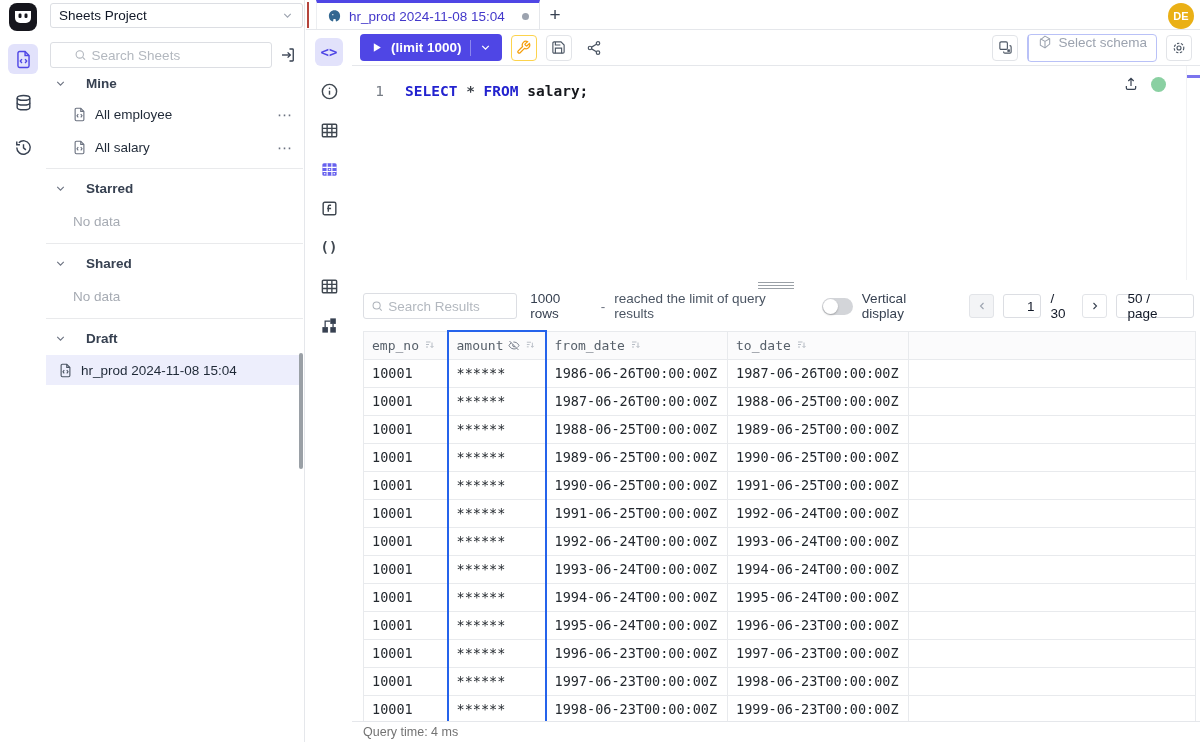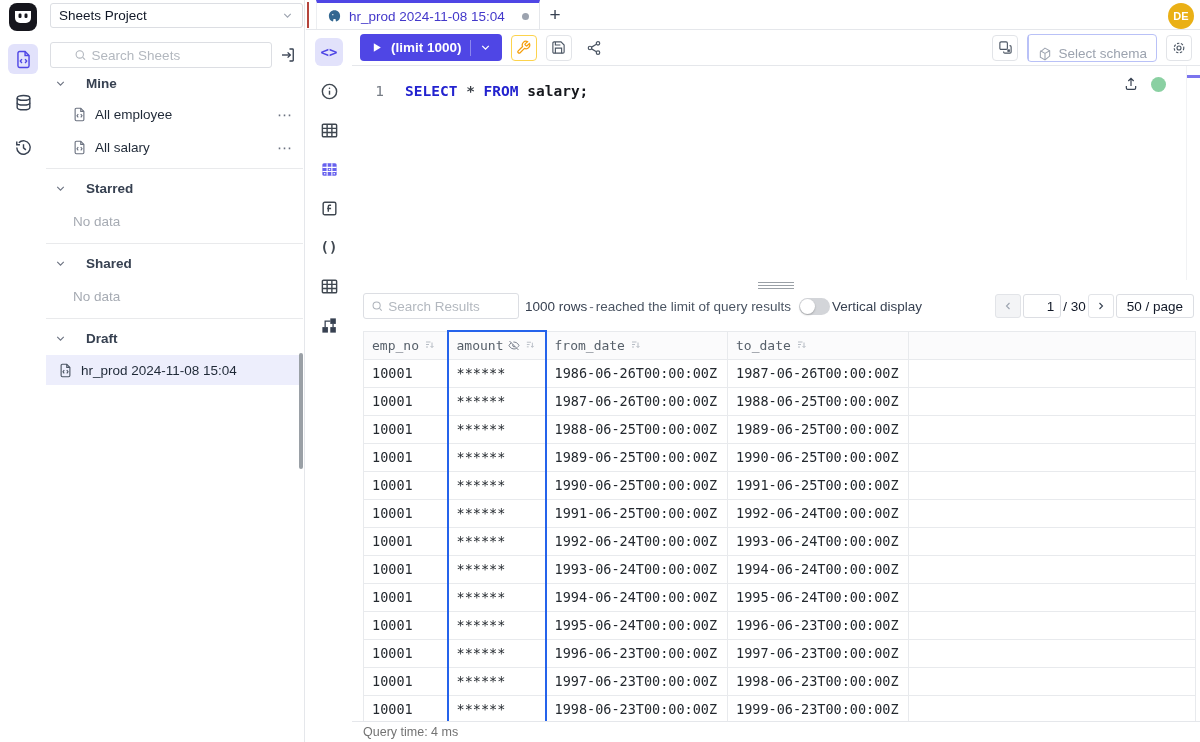--- a/index.html
+++ b/index.html
@@ -46,21 +46,21 @@
 
   
   .toolbar { position:absolute; left:46px; top:30px; right:0; height:36px; border-bottom:1px solid #e5e7eb; display:flex; align-items:center; padding:0 8px; gap:9px; background:#fff; }
   .run-btn { height:27px; border-radius:4px; background:#4f46e5; color:#fff; display:flex; align-items:center; padding:8px 10px; gap:8px; font-weight:600; font-size:13.5px; cursor:pointer; }
   .run-btn .vdiv { width:1px; height:16px; background:rgba(255,255,255,.35); }
   .tbtn { width:26px; height:26px; border:1px solid #e2e4e8; border-radius:4px; background:#fff; display:flex; align-items:center; justify-content:center; color:#4b5563; cursor:pointer; }
   .tbtn.amber { border-color:#fcd34d; color:#f59e0b; }
   .plain-icn { width:26px; height:26px; display:flex; align-items:center; justify-content:center; color:#4b5563; cursor:pointer; }
   .conn-pill { height:28px; border:1px solid #b9c1f7; border-radius:4px; display:flex; align-items:center; background:#fff; cursor:pointer; }
   .conn-main { display:flex; align-items:center; gap:6px; padding:0 9px; color:#111827; }
-  .conn-schema { display:flex; align-items:flex-end; gap:6px; padding:0 9px; border-left:1px solid #b9c1f7; color:#9ca3af; height:100%; }
+  .conn-schema { display:flex; align-items:flex-start; gap:6px; padding:0 9px; border-left:1px solid #b9c1f7; color:#9ca3af; height:100%; }
   .pg-wrap { position:relative; }
   .pg-status { position:absolute; right:-2px; bottom:-2px; width:7px; height:7px; border-radius:50%; background:#34c073; border:1.5px solid #fff; }
 
   
   .editor { position:absolute; left:46px; top:66px; right:0; height:214px; background:#fff; }
   .code-line { display:flex; padding-top:17px; font-family:"DejaVu Sans Mono",monospace; font-size:14.5px; }
   .gutter { width:53px; text-align:right; padding-right:21px; color:#767c85; }
   .tok-kw { color:#2323cf; font-weight:bold; }
   .tok-op { color:#3b4048; font-weight:bold; }
   .tok-pl { color:#16181d; font-weight:bold; }
@@ -68,21 +68,21 @@
   .green-dot { width:15px; height:15px; border-radius:50%; background:#8ad0a2; }
   .ruler { position:absolute; right:13px; top:0; bottom:0; border-left:1px solid #f1f2f4; }
   .ruler-mark { position:absolute; right:0; top:9px; width:13px; height:3px; background:#7b74ee; }
 
   
   .splitter { position:absolute; left:46px; top:280px; right:0; height:10px; display:flex; align-items:center; justify-content:center; cursor:row-resize; }
   .splitter .grip { width:36px; height:7px; border-top:1px solid #9aa0a6; border-bottom:1px solid #9aa0a6; background:linear-gradient(#fff 2px, #9aa0a6 2px, #9aa0a6 3px, #fff 3px); }
 
   
   .results { position:absolute; left:46px; top:290px; right:0; bottom:0; }
-  .res-toolbar { height:30px; display:flex; align-items:center; padding:2px 6px 0 11px; gap:2px; }
+  .res-toolbar { height:30px; display:flex; align-items:center; padding:2px 6px 0 11px; gap:9px; }
   .res-search { width:156px; height:26px; border:1px solid #dcdee3; border-radius:3px; display:flex; align-items:center; gap:5px; padding:0 7px; color:#aeb3bb; }
   .res-search input { border:none; outline:none; width:100%; font:13.5px "Liberation Sans",sans-serif; background:transparent; }
   .res-search input::placeholder { color:#b3b8bf; }
   .rows-count { color:#374151; font-weight:500; margin-left:4px; }
   .dash { color:#6b7280; }
   .limit-note { color:#4b5563; }
   .toggle { width:31px; height:17px; border-radius:9px; background:#d3d5d9; position:relative; margin-left:6px; cursor:pointer; flex:none; }
   .toggle .knob { position:absolute; left:1px; top:1px; width:15px; height:15px; border-radius:50%; background:#fff; box-shadow:0 1px 2px rgba(0,0,0,.25); }
   .tgl-label { color:#374151; }
   .spacer { flex:1; }

